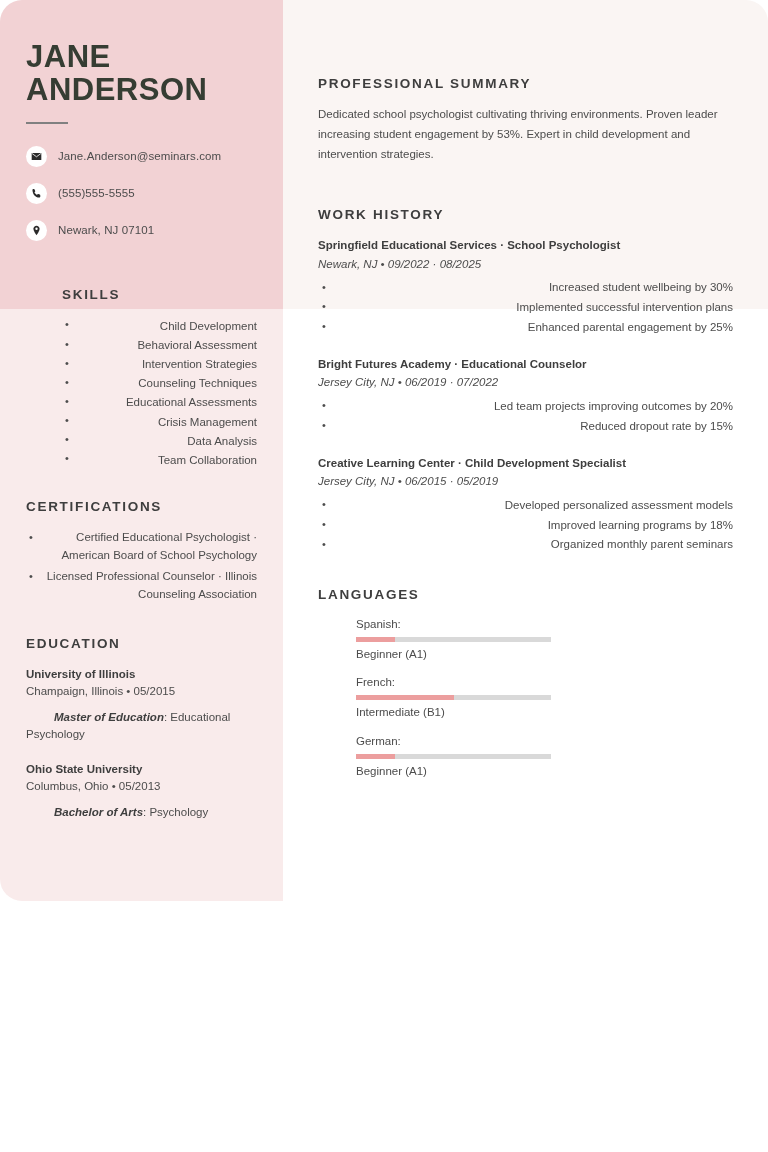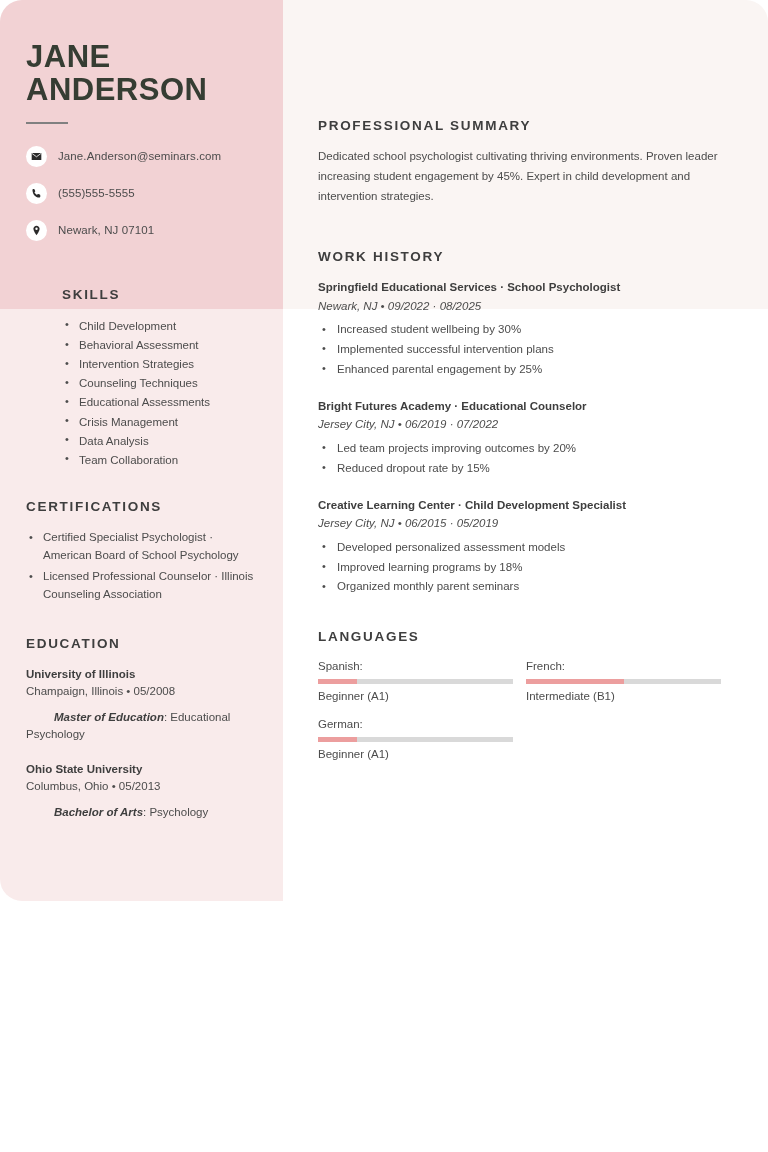--- a/index.html
+++ b/index.html
@@ -50,50 +50,50 @@
   .col-right .sec-h { margin-bottom:14px; }
 
   .sec-skills  { margin-top:46px;margin-left:36px; }
   .sec-certs   { margin-top:30px; }
   .sec-edu     { margin-top:32px; }
 
   
   ul.bullets { list-style:none; }
   ul.bullets li {
     position:relative; padding-left:17px;
-    font-size:11.5px; line-height:1.62; color:#4c4c4c; margin-bottom:0.5px;
+    font-size:11.5px; line-height:1.62; color:#4c4c4c; margin-bottom:0.5px;text-align:right;
   }
   ul.bullets li::before {
     content:"•"; position:absolute; left:3px; top:-0.5px;
     color:#4c4c4c; font-size:11px;
   }
   ul.bullets.loose li { margin-bottom:3px; line-height:1.55; }
 
   
   .edu-entry { margin-bottom:17px; }
   .edu-school { font-size:11.5px; font-weight:700; color:#3e3e3e; line-height:1.5; }
   .edu-meta   { font-size:11.5px; color:#4c4c4c; line-height:1.5; }
   .edu-degree { font-size:11.5px; color:#4c4c4c; line-height:1.5; margin-top:9px; }
   .edu-degree i { font-style:italic; font-weight:700; color:#3e3e3e;margin-left:28px; }
 
   
-  .sec-summary { padding-top:118px; }
+  .sec-summary { padding-top:76px; }
   .summary-text { font-size:11.5px; line-height:1.72; color:#4c4c4c; max-width:420px; }
 
   .sec-work { margin-top:43px; }
   .job { margin-bottom:18px; }
   .job-title { font-size:11.5px; font-weight:700; color:#3e3e3e; line-height:1.6; }
   .job-meta  { font-size:11.5px; font-style:italic; color:#4c4c4c; line-height:1.6; margin-bottom:5px; }
   .job ul.bullets li { padding-left:19px; line-height:1.68; }
   .job ul.bullets li::before { left:4px; }
 
   
   .sec-lang { margin-top:32px; }
   .lang-grid { display:flex; flex-wrap:wrap; width:416px; }
-  .lang-item { width:208px; margin-bottom:11px; }
+  .lang-item { width:208px; margin-bottom:11px;margin-left:38px; }
   .lang-name  { font-size:11.5px; color:#4c4c4c; line-height:1.5; margin-bottom:4px; }
   .lang-track { width:195px; height:5px; background:#d9d9d9; }
   .lang-fill  { height:5px; background:#ec9e9e; }
   .lang-level { font-size:11.5px; color:#4c4c4c; line-height:1.5; margin-top:4px; }
 </style>
 </head>
 <body>
 
 <div class="page">
 
@@ -149,47 +149,47 @@
         <li>Educational Assessments</li>
         <li>Crisis Management</li>
         <li>Data Analysis</li>
         <li>Team Collaboration</li>
       </ul>
     </div>
 
     <div class="sec-certs">
       <div class="sec-h">CERTIFICATIONS</div>
       <ul class="bullets loose">
-        <li>Certified Specialist Psychologist · American Board of School Psychology</li>
+        <li>Certified Educational Psychologist · American Board of School Psychology</li>
         <li>Licensed Professional Counselor · Illinois Counseling Association</li>
       </ul>
     </div>
 
     <div class="sec-edu">
       <div class="sec-h">EDUCATION</div>
 
       <div class="edu-entry">
         <div class="edu-school">University of Illinois</div>
-        <div class="edu-meta">Champaign, Illinois  •  05/2008</div>
+        <div class="edu-meta">Champaign, Illinois  •  05/2015</div>
         <div class="edu-degree"><i>Master of Education</i><span>: </span><span>Educational Psychology</span></div>
       </div>
 
       <div class="edu-entry">
         <div class="edu-school">Ohio State University</div>
         <div class="edu-meta">Columbus, Ohio  •  05/2013</div>
         <div class="edu-degree"><i>Bachelor of Arts</i><span>: </span><span>Psychology</span></div>
       </div>
     </div>
   </div>
 
   <div class="col-right">
 
     <div class="sec-summary">
       <div class="sec-h">PROFESSIONAL SUMMARY</div>
-      <p class="summary-text">Dedicated school psychologist cultivating thriving environments. Proven leader increasing student engagement by 45%. Expert in child development and intervention strategies.</p>
+      <p class="summary-text">Dedicated school psychologist cultivating thriving environments. Proven leader increasing student engagement by 53%. Expert in child development and intervention strategies.</p>
     </div>
 
     <div class="sec-work">
       <div class="sec-h">WORK HISTORY</div>
 
       <div class="job">
         <div class="job-title">Springfield Educational Services · School Psychologist</div>
         <div class="job-meta">Newark, NJ  •  09/2022 · 08/2025</div>
         <ul class="bullets">
           <li>Increased student wellbeing by 30%</li>

